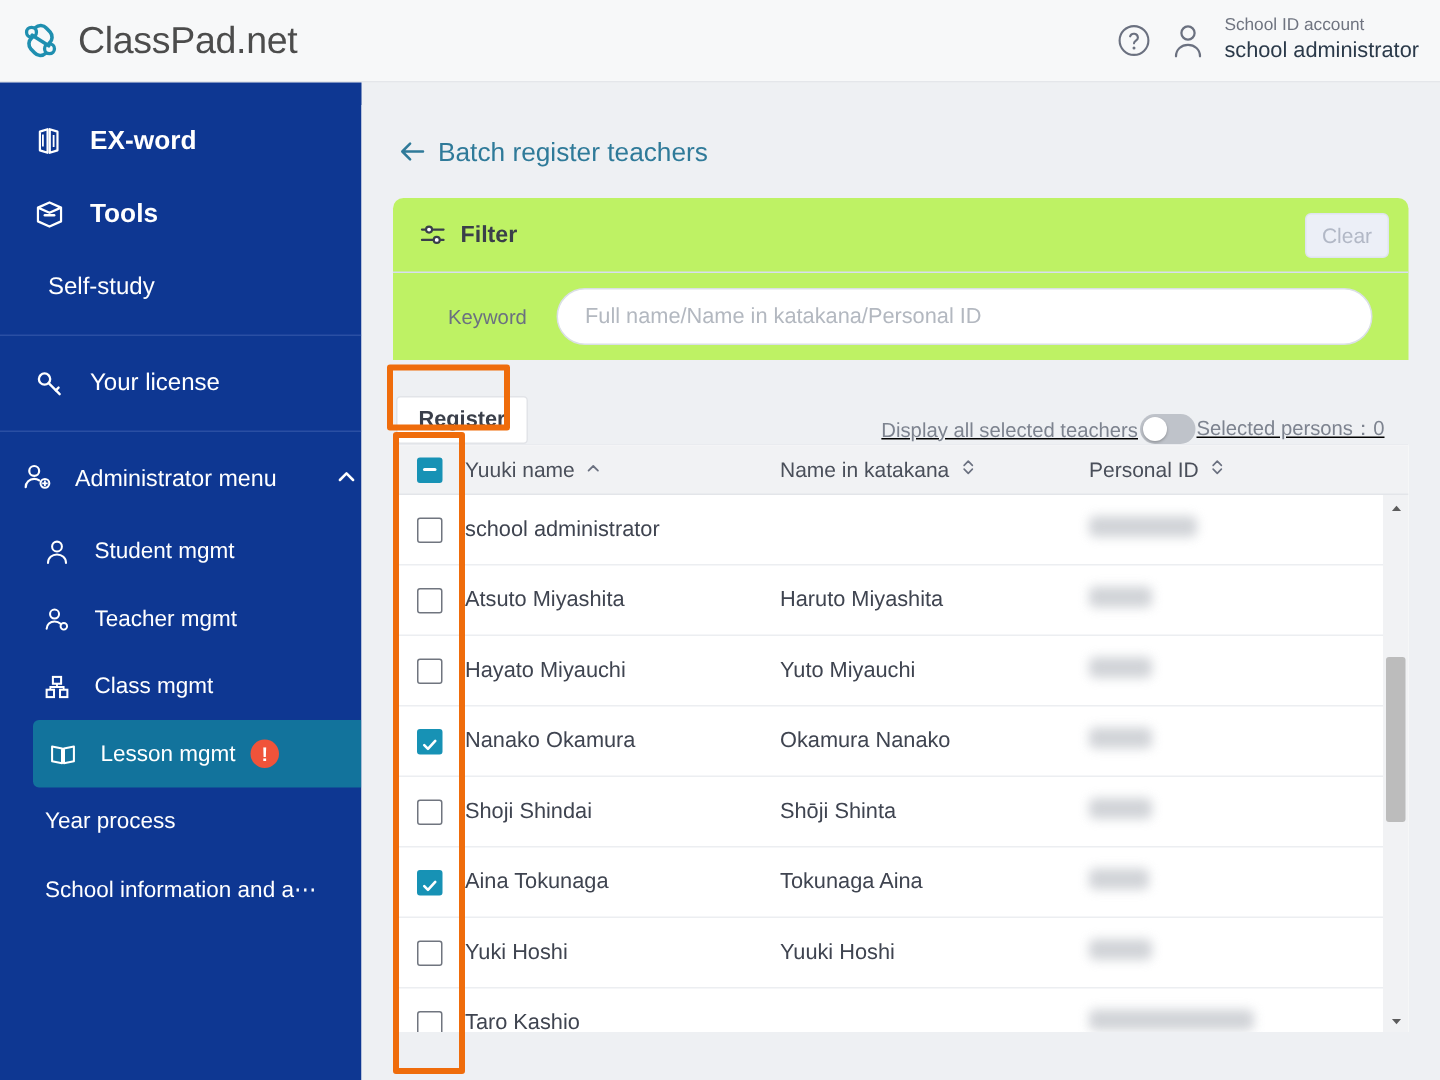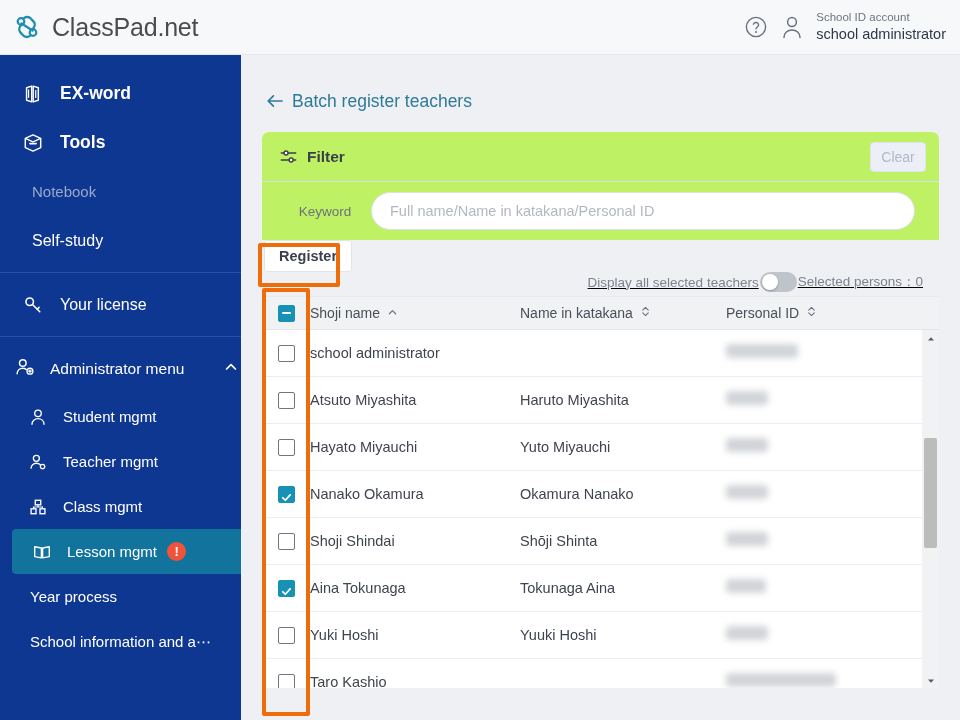--- a/index.html
+++ b/index.html
@@ -67,22 +67,22 @@
   .nav-admin .txt { margin-left: 8px; font-size: 15.5px; }
   .chev { margin-left: auto; }
 
   .sub-row {
     display: flex; align-items: center;
     height: 45px; padding-left: 28px; color: #ffffff;
   }
   .sub-row .ic { width: 26px; flex: none; display:flex; align-items:center; }
   .sub-row .txt { margin-left: 9px; font-size: 15px; }
   .sub-row.active {
-    background: #12739c; margin-left: 12px; border-radius: 4px 0 0 4px;
-    padding-left: 20px;
+    background: #12739c; margin-left: 22px; border-radius: 4px 0 0 4px;
+    padding-left: 10px;
   }
   .badge {
     width: 19px; height: 19px; border-radius: 50%;
     background: #f0533a; color: #fff; font-size: 13px; font-weight: bold;
     display: flex; align-items: center; justify-content: center;
     margin-left: 10px; flex: none;
   }
   .flat-row {
     display: flex; align-items: center; height: 45px;
     padding-left: 30px; color: #fff; font-size: 15px;
@@ -123,22 +123,22 @@
   .kw-label { font-size: 13.5px; color: #6b7180; width: 92px; text-align: center; flex: none; }
   .kw-input {
     flex: 1; height: 38px; border: 1px solid #dadfe6; border-radius: 19px;
     background: #fff; padding: 0 18px; font-size: 14.5px;
     font-family: "Liberation Sans", sans-serif; color: #3a3f4a; outline: none;
   }
   .kw-input::placeholder { color: #b3b8c0; }
 
   
   .toolbar {
-    display: flex; align-items: flex-start; height: 56px;
-    margin: 0 21px; padding-left: 2px; position: relative; flex-direction: column;
+    display: flex; align-items: flex-end; height: 56px;
+    margin: 0 21px; padding-left: 2px; position: relative;
   }
   .register-btn {
     background: #fff; border: 1px solid #e2e4e8; border-radius: 3px;
     height: 32px; padding: 0 14px;
     display: flex; align-items: center; justify-content: center;
     font-size: 14.5px; font-weight: bold; color: #3a3f4a;
   }
   .tb-right { margin-left: auto; display: flex; align-items: center; gap: 1px; padding-right: 16px; text-decoration: underline; }
   .tb-text { font-size: 13.5px; color: #7d838f; }
   .toggle {
@@ -274,23 +274,20 @@
         <span class="ic">
           <svg viewBox="0 0 24 24" width="22" height="22">
             <path d="M12 3.2 L20.4 7 L12 10.8 L3.6 7 Z" fill="none" stroke="#fff" stroke-width="1.6" stroke-linejoin="round"></path>
             <path d="M3.6 7 L3.6 17 L12 20.8 L20.4 17 L20.4 7" fill="none" stroke="#fff" stroke-width="1.6" stroke-linejoin="round"></path>
             <path d="M8.6 12.6 L15.4 12.6" stroke="#fff" stroke-width="1.8" stroke-linecap="round"></path>
           </svg>
         </span>
         <span class="nav-label">Tools</span>
       </div>
 
-      <div class="nav-row">
-        <span class="nav-plain nav-muted">Notebook</span>
-      </div>
 
       <div class="nav-row">
         <span class="nav-plain">Self-study</span>
       </div>
     </div>
 
     <div class="nav-sep"></div>
 
     <div class="nav-row">
       <span class="ic">
@@ -415,21 +412,21 @@
     </div>
 
     <div class="table-wrap">
       <div class="thead">
         <div class="col-chk">
           <span class="chk indet">
               <span class="dash"></span>
             </span>
         </div>
         <div class="col-name">
-          <span>Shoji name</span>
+          <span>Yuuki name</span>
           <span>
             <svg viewBox="0 0 12 12" width="11" height="11">
                 <path d="M2.6 7.4 L6 4 L9.4 7.4" fill="none" stroke="#6b7180" stroke-width="1.3" stroke-linecap="round" stroke-linejoin="round"></path>
               </svg>
           </span>
         </div>
         <div class="col-kana">
           <span>Name in katakana</span>
           <span>
             <svg viewBox="0 0 12 14" width="11" height="13">

